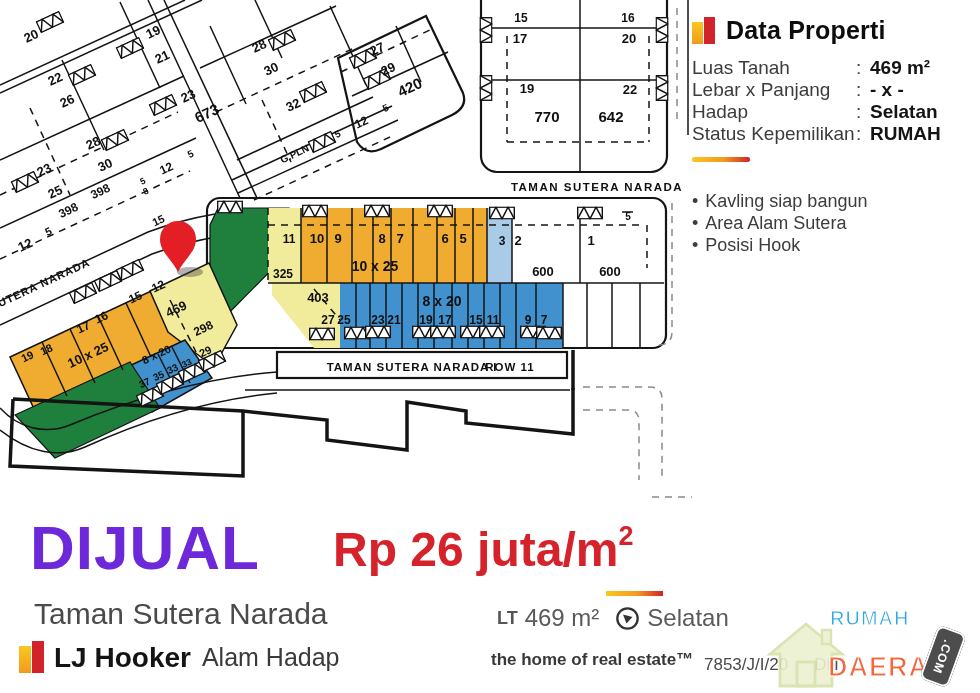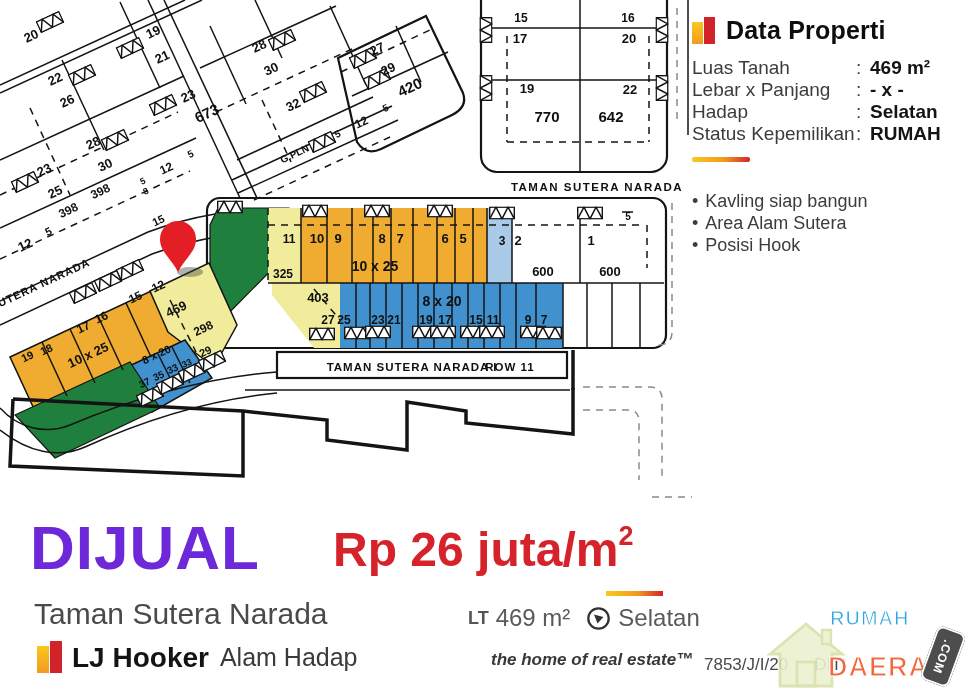--- a/index.html
+++ b/index.html
@@ -22,36 +22,36 @@
   .pvalue{font-weight:bold;color:#141414;}
   .divider{margin-top:12px;width:58px;height:5px;border-radius:2px;
       background:linear-gradient(90deg,var(--brand-yellow) 0%,var(--brand-orange) 55%,var(--brand-red) 100%);}
   .bullets{margin-top:28px;font-size:18px;line-height:22px;color:#3c3c3c;}
   .bullet-dot{margin-right:7px;}
 
   
   .dijual{position:absolute;left:30px;top:512px;font-size:62px;font-weight:800;
           color:#6d28d9;letter-spacing:1px;}
   .location{position:absolute;left:34px;top:597px;font-size:30px;color:#4a4a4a;}
-  .logo-row{position:absolute;left:37px;top:641px;display:flex;align-items:center;}
+  .logo-row{position:absolute;left:19px;top:641px;display:flex;align-items:center;}
   .logo-bars{position:relative;width:27px;height:33px;margin-right:8px;}
   .logo-bars .bar-y{position:absolute;left:0;top:5px;width:12px;height:27px;
       background:linear-gradient(180deg,var(--brand-yellow),var(--brand-orange));}
   .logo-bars .bar-r{position:absolute;left:13px;top:0;width:12px;height:32px;background:var(--brand-red);}
   .agency{font-size:28px;font-weight:bold;color:#141414;}
   .office{font-size:25px;color:#3a3a3a;margin-left:11px;}
   .price{position:absolute;left:333px;top:522px;font-size:48px;font-weight:800;color:var(--price-red);}
   .price sup{font-size:27px;position:relative;top:-4px;vertical-align:super;}
   .price-divider{position:absolute;left:606px;top:591px;width:57px;height:5px;
       background:linear-gradient(90deg,var(--brand-yellow) 0%,var(--brand-orange) 55%,var(--brand-red) 100%);}
   .lt-row{position:absolute;left:468px;top:604px;display:flex;align-items:center;
           font-size:24px;color:#5a5a5a;}
-  .lt-label{font-size:18px;font-weight:bold;margin-right:7px;color:#555;}
+  .lt-label{font-size:18px;font-weight:bold;margin-right:7px;color:#555;margin-left:29px;}
   .compass{margin:0 7px 0 16px;display:block;}
-  .tagline{position:absolute;left:491px;top:650px;font-size:17px;font-style:italic;
+  .tagline{position:absolute;left:491px;top:650px;font-size:17px;
            font-weight:bold;color:#383838;}
   .refcode{position:absolute;left:704px;top:655px;font-size:17px;color:#4a4a4a;}
   .refcode .gap{display:inline-block;width:26px;}
 
   
   .wm-house{position:absolute;left:766px;top:620px;opacity:.9;}
   .wm-word1{position:absolute;left:830px;top:607px;font-size:20px;font-weight:700;
       color:var(--wm-blue);-webkit-text-stroke:1.2px #fff;letter-spacing:1px;}
   .wm-word2{position:absolute;left:828px;top:652px;font-size:27px;font-weight:900;
       color:var(--wm-orange);-webkit-text-stroke:1.2px #fff;letter-spacing:1px;}

